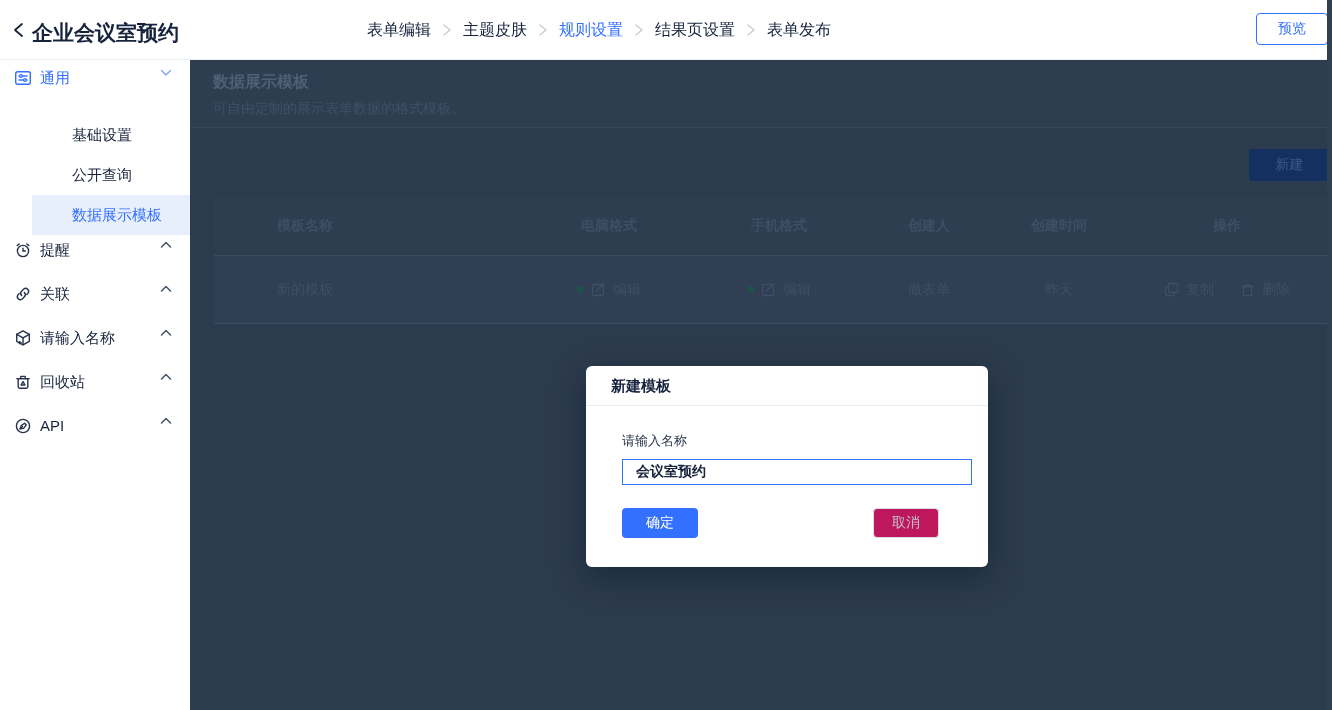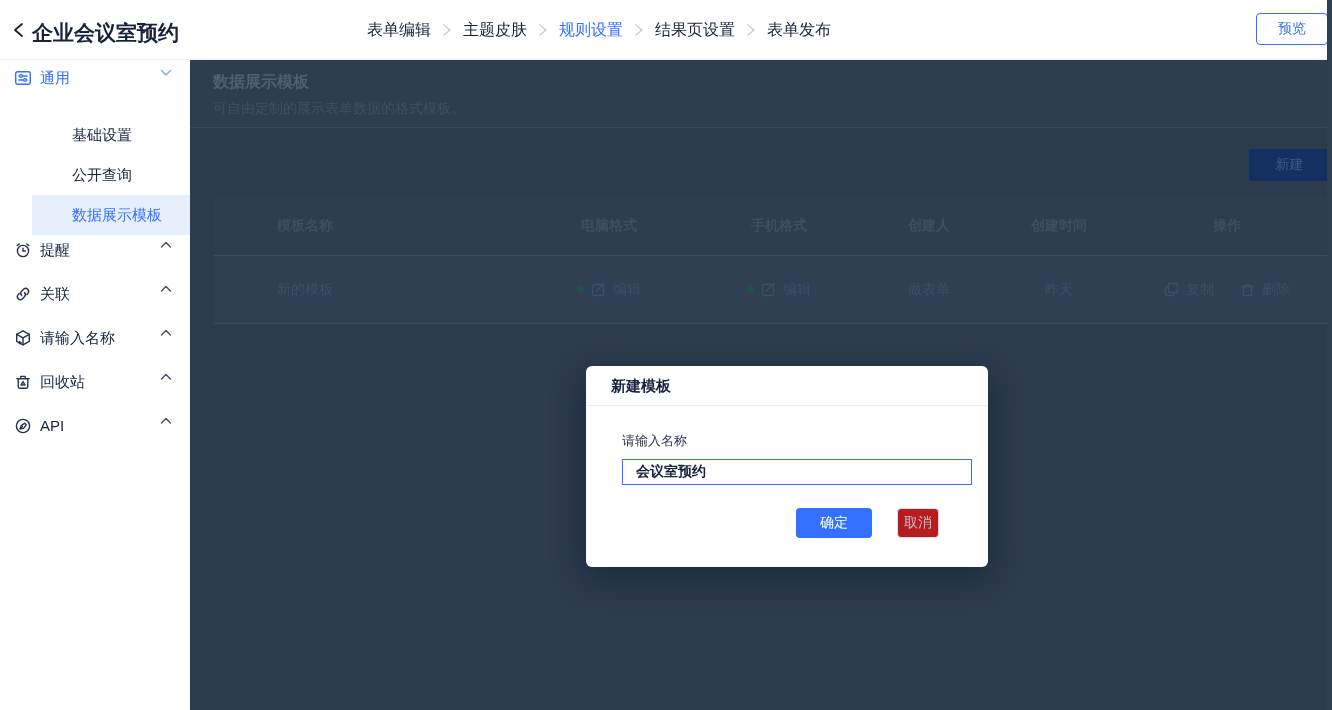--- a/index.html
+++ b/index.html
@@ -64,24 +64,24 @@
   
   .modal { position:absolute; left:570px; top:366px; width:402px; height:201px; background:#fff;
            border-radius:6px; box-shadow:0 10px 34px rgba(5,20,40,.45); z-index:50;margin-left:16px; }
   .modal-titlebar { height:40px; line-height:40px; padding-left:25px; border-bottom:1px solid #e9ecf2; }
   .modal-title { font-size:15px; font-weight:700; color:#17233d; }
   .modal-body { padding:0 36px; }
   .modal-label { display:block; margin-top:26px; font-size:13px; color:#2a3548; }
   .modal-input { display:block; margin-top:9px; width:350px; height:26px; border:1px solid #3370ff;
                  border-radius:0; outline:none; padding:0 13px; font-size:14px; color:#17233d;
                  font-family:"Liberation Sans","DejaVu Sans",sans-serif;font-weight:bold; }
-  .modal-footer { margin-top:23px; display:flex; justify-content:flex-end; gap:25px; padding-right:13px; }
+  .modal-footer { margin-top:23px; display:flex; justify-content:space-between; gap:25px; padding-right:13px; }
   .btn-ok { width:76px; height:30px; background:#3370ff; border:none; border-radius:4px; color:#fff;
             font-size:14px; cursor:pointer; display:flex; align-items:center; justify-content:center; }
-  .btn-cancel { width:42px; height:30px; background:#b91c1c; border:1px solid #dcdfe6; border-radius:4px;
+  .btn-cancel { width:66px; height:30px; background:#be185d; border:1px solid #dcdfe6; border-radius:4px;
                 color:#bfc4cd; font-size:14px; display:flex; align-items:center; justify-content:center; }
 
   svg { display:block; }
 </style>
 </head>
 <body>
 
 <div class="app">
 
   <header class="topbar">

